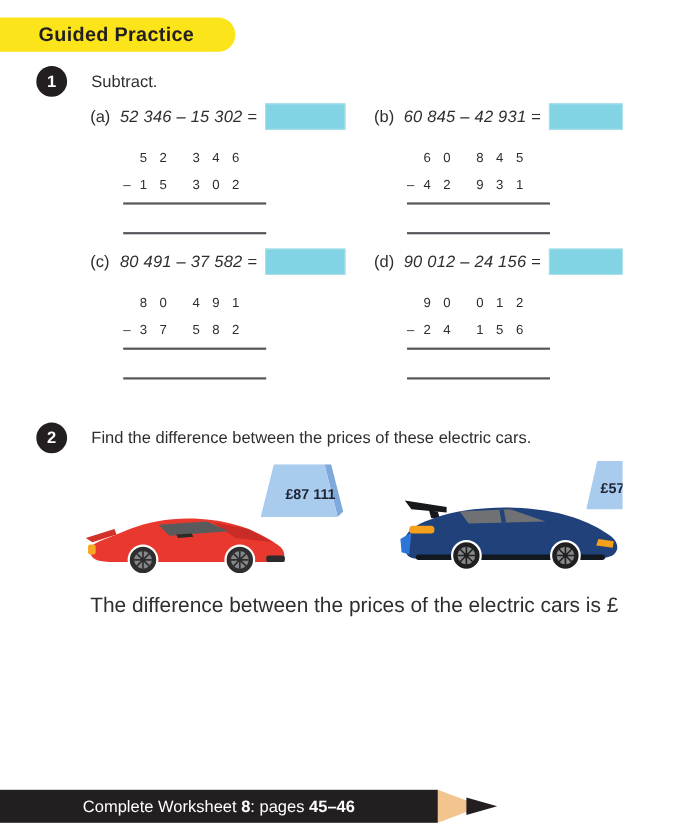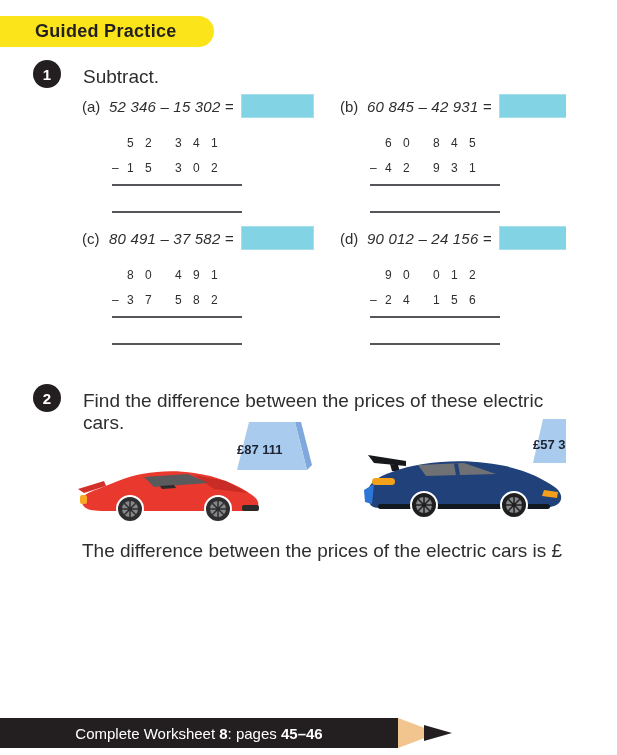--- a/index.html
+++ b/index.html
@@ -9,21 +9,21 @@
   
   .banner{position:absolute;left:0;top:16px;width:214px;height:31px;background:#FBE41A;
           border-radius:0 18px 18px 0;display:flex;align-items:center;padding-left:35px;box-sizing:border-box;}
   .banner-title{font-weight:bold;font-size:18px;letter-spacing:.3px;color:#231F20;}
 
   
   .badge{position:absolute;width:28px;height:28px;border-radius:50%;background:#231F20;color:#fff;
          display:flex;align-items:center;justify-content:center;font-weight:bold;font-size:15px;}
   #q1-badge{left:33px;top:60px;}
   #q2-badge{left:33px;top:384px;}
-  .prompt{position:absolute;font-size:19px;color:#2E2E2E;}
+  .prompt{position:absolute;font-size:15px;color:#2E2E2E;}
   #q1-prompt{left:83px;top:66px;}
   #q2-prompt{left:83px;top:390px;}
 
   
   .problem{position:absolute;width:252px;}
   #prob-a{left:82px;top:94px;}
   #prob-b{left:340px;top:94px;}
   #prob-c{left:82px;top:226px;}
   #prob-d{left:340px;top:226px;}
   .prob-head{display:flex;align-items:center;font-size:15px;color:#2E2E2E;}
@@ -39,21 +39,21 @@
   .rule2{margin-top:25px;}
 
   
   .car-svg{position:absolute;z-index:1;}
   #red-car{left:76px;top:462px;width:190px;height:62px;}
   #blue-car{left:360px;top:452px;width:208px;height:68px;}
   .price-tag{position:absolute;z-index:2;}
   #red-tag{left:237px;top:422px;width:76px;height:52px;}
   #blue-tag{left:533px;top:419px;width:68px;height:48px;}
   .tag-label{position:absolute;left:0;right:8px;top:52%;transform:translateY(-50%);
-             text-align:left;font-weight:bold;font-size:13px;color:#1C2433;}
+             text-align:right;font-weight:bold;font-size:13px;color:#1C2433;}
 
   
   #sentence{position:absolute;left:82px;top:536px;font-size:19px;color:#2E2E2E;
             display:flex;align-items:flex-end;white-space:pre;}
   .inline-box{display:inline-block;width:68px;height:24px;background:#82D4E4;border:1px solid #A6DEEA;
               margin:0 7px 0 8px;flex:none;}
 
   
   #footer-bar{position:absolute;left:0;top:718px;width:398px;height:30px;background:#231F20;color:#fff;
               display:flex;align-items:center;justify-content:center;font-size:15px;}
@@ -78,21 +78,21 @@
   <div class="problem" id="prob-a">
     <div class="prob-head">
       <span class="plabel">(a)</span>
       <span class="equation">52 346 – 15 302 =</span>
       <span class="answer-box"></span>
     </div>
     <div class="colwork">
       <div class="crow">
         <span class="minus"></span>
         <span class="grp g1">5 2</span>
-        <span class="grp">3 4 1</span>
+        <span class="grp">3 4 6</span>
       </div>
       <div class="crow">
         <span class="minus">–</span>
         <span class="grp g1">1 5</span>
         <span class="grp">3 0 2</span>
       </div>
       <div class="rule"></div>
       <div class="rule rule2"></div>
     </div>
   </div>

